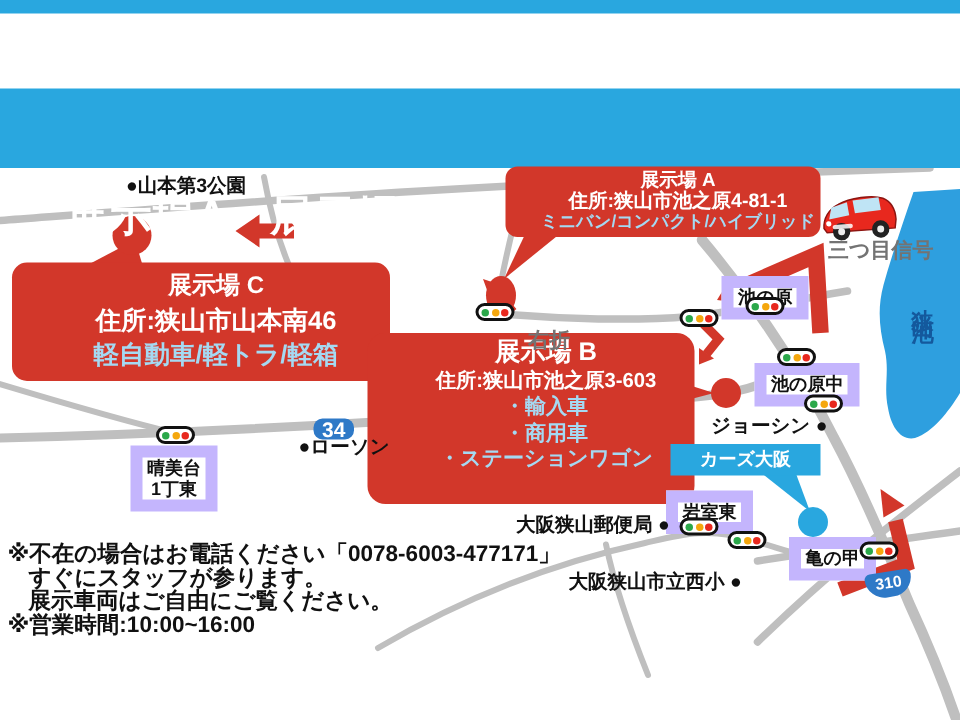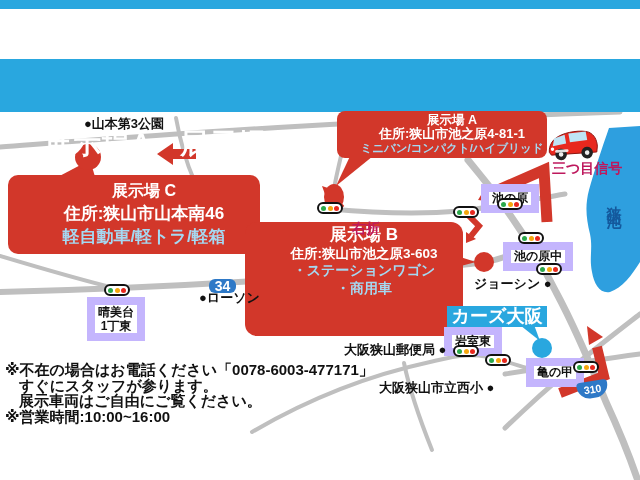--- a/index.html
+++ b/index.html
@@ -7,21 +7,21 @@
          font-family:"Liberation Sans","DejaVu Sans",sans-serif;}
   .abs{position:absolute;}
   
   #top-strip{left:0;top:0;width:640px;height:9px;background:#29A7DF;}
   #header-bar{left:0;top:59px;width:640px;height:53px;background:#29A7DF;}
   #header-title{left:44px;top:66px;width:500px;color:#fff;font-weight:bold;font-size:28px;
                 letter-spacing:1px;white-space:nowrap;}
   #header-car{left:543px;top:64px;width:58px;height:42px;}
   
   .mlabel{position:absolute;font-weight:bold;font-size:13px;color:#111;white-space:nowrap;line-height:14px;}
-  .red-label{color:#be185d;}
+  .red-label{color:#737373;font-family:Liberation Mono, monospace;}
   .mbox{position:absolute;font-weight:bold;font-size:12px;color:#111;background:#fff;
         border:8px solid #c4b5fd;padding:0 3px;line-height:13px;white-space:nowrap;}
   
   .callout{position:absolute;background:#D2372A;color:#fff;text-align:center;font-weight:bold;padding-left:20px;}
   .callout .lb{color:#A5D9F2;}
   #callout-a{left:337px;top:111px;width:190px;height:45px;border-radius:8px;padding-top:2px;}
   #callout-a .t1{font-size:12.5px;line-height:14px;}
   #callout-a .t2{font-size:13px;line-height:14px;}
   #callout-a .t3{font-size:11.5px;line-height:14px;}
   #callout-c{left:8px;top:175px;width:232px;height:75px;border-radius:10px;padding-top:4px;}
@@ -38,21 +38,21 @@
   .tl i{width:5px;height:5px;border-radius:50%;display:block;}
   .tl .g{background:#2BA84A;} .tl .y{background:#F5A70D;} .tl .r{background:#E8281E;}
   
   #route34{left:209px;top:279px;width:27px;height:14px;background:#2E79C7;color:#fff;
            font-size:14px;font-weight:bold;text-align:center;line-height:14px;border-radius:6px;}
   #route310{left:577px;top:381px;width:31px;height:17px;background:#2E79C7;color:#fff;
             font-size:10.5px;font-weight:bold;text-align:center;line-height:16px;
             border-radius:4px 4px 14px 14px;transform:rotate(-9deg);}
   
   #cars-osaka{left:447px;top:296px;width:100px;height:21px;background:#29A7DF;color:#fff;
-              font-weight:bold;font-size:18px;text-align:center;line-height:21px;margin-top:10px;}
+              font-weight:bold;font-size:12px;text-align:center;line-height:21px;}
   
   #sayama-ike{left:607px;top:194px;writing-mode:vertical-rl;text-orientation:upright;
               font-size:15px;font-weight:bold;color:#14599D;letter-spacing:4px;}
   
   #harumidai{left:87px;top:297px;text-align:center;line-height:14px;}
   
   #notes{left:5px;top:362px;font-size:15px;font-weight:bold;color:#111;line-height:15.5px;white-space:nowrap;}
   #notes .ind{padding-left:14px;}
 </style>
 </head>
@@ -137,22 +137,23 @@
 
   <div class="callout" id="callout-c">
     <div class="t1">展示場 C</div>
     <div class="t2">住所:狭山市山本南46</div>
     <div class="t3 lb">軽自動車/軽トラ/軽箱</div>
   </div>
 
   <div class="callout" id="callout-b">
     <div class="t1">展示場 B</div>
     <div class="t2">住所:狭山市池之原3-603</div>
+    <div class="it lb">・輸入車</div>
+    <div class="it lb">・商用車</div>
     <div class="it lb">・ステーションワゴン</div>
-    <div class="it lb">・商用車</div>
   </div>
 
   <div class="mlabel" style="left:84px;top:117px;">●山本第3公園</div>
   <div class="mlabel red-label" style="left:352px;top:176px;font-size:14px;margin-top:45px;">右折</div>
   <div class="mlabel red-label" style="left:552px;top:161px;font-size:14px;">三つ目信号</div>
   <div class="mbox" style="left:481px;top:184px;">池の原</div>
   <div class="mbox" style="left:503px;top:242px;">池の原中</div>
   <div class="mlabel" id="sayama-ike">狭山池</div>
   <div class="mlabel" style="left:474px;top:277px;">ジョーシン ●</div>
   <div class="abs" id="cars-osaka">カーズ大阪</div>

